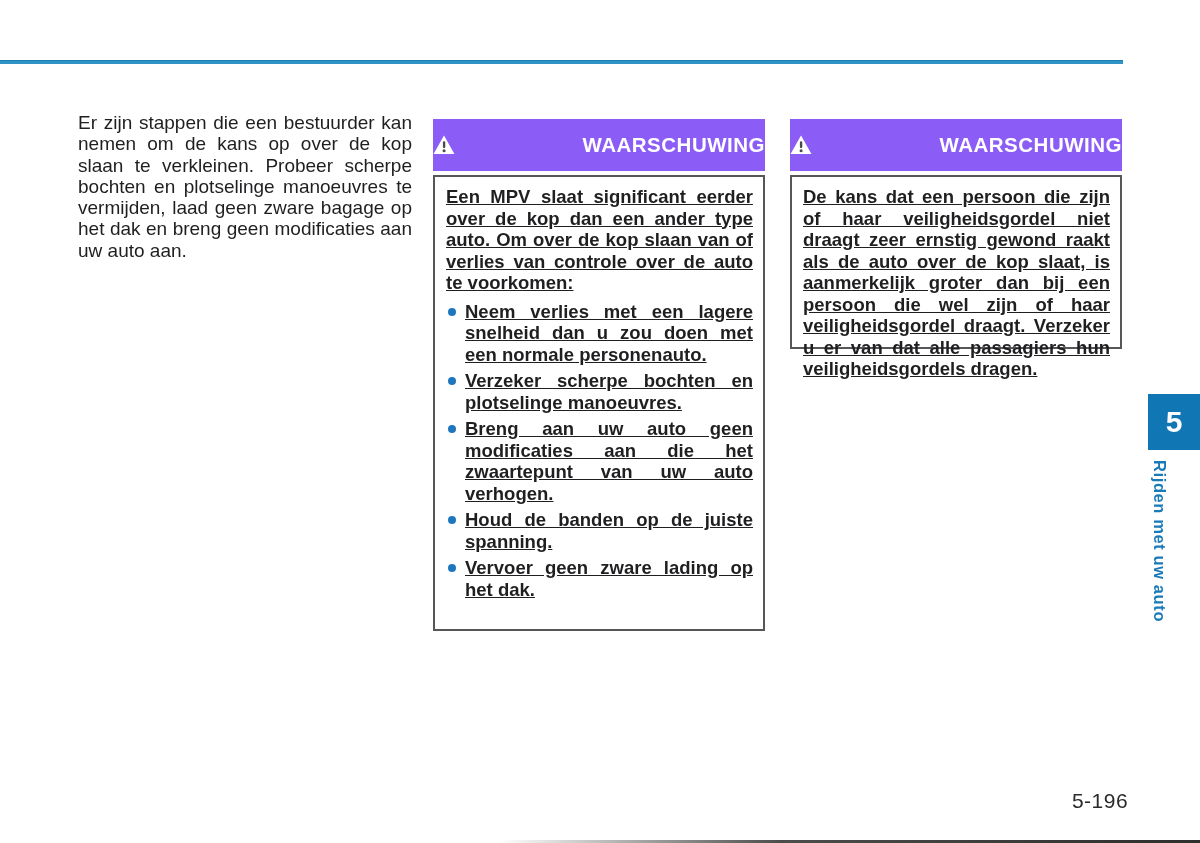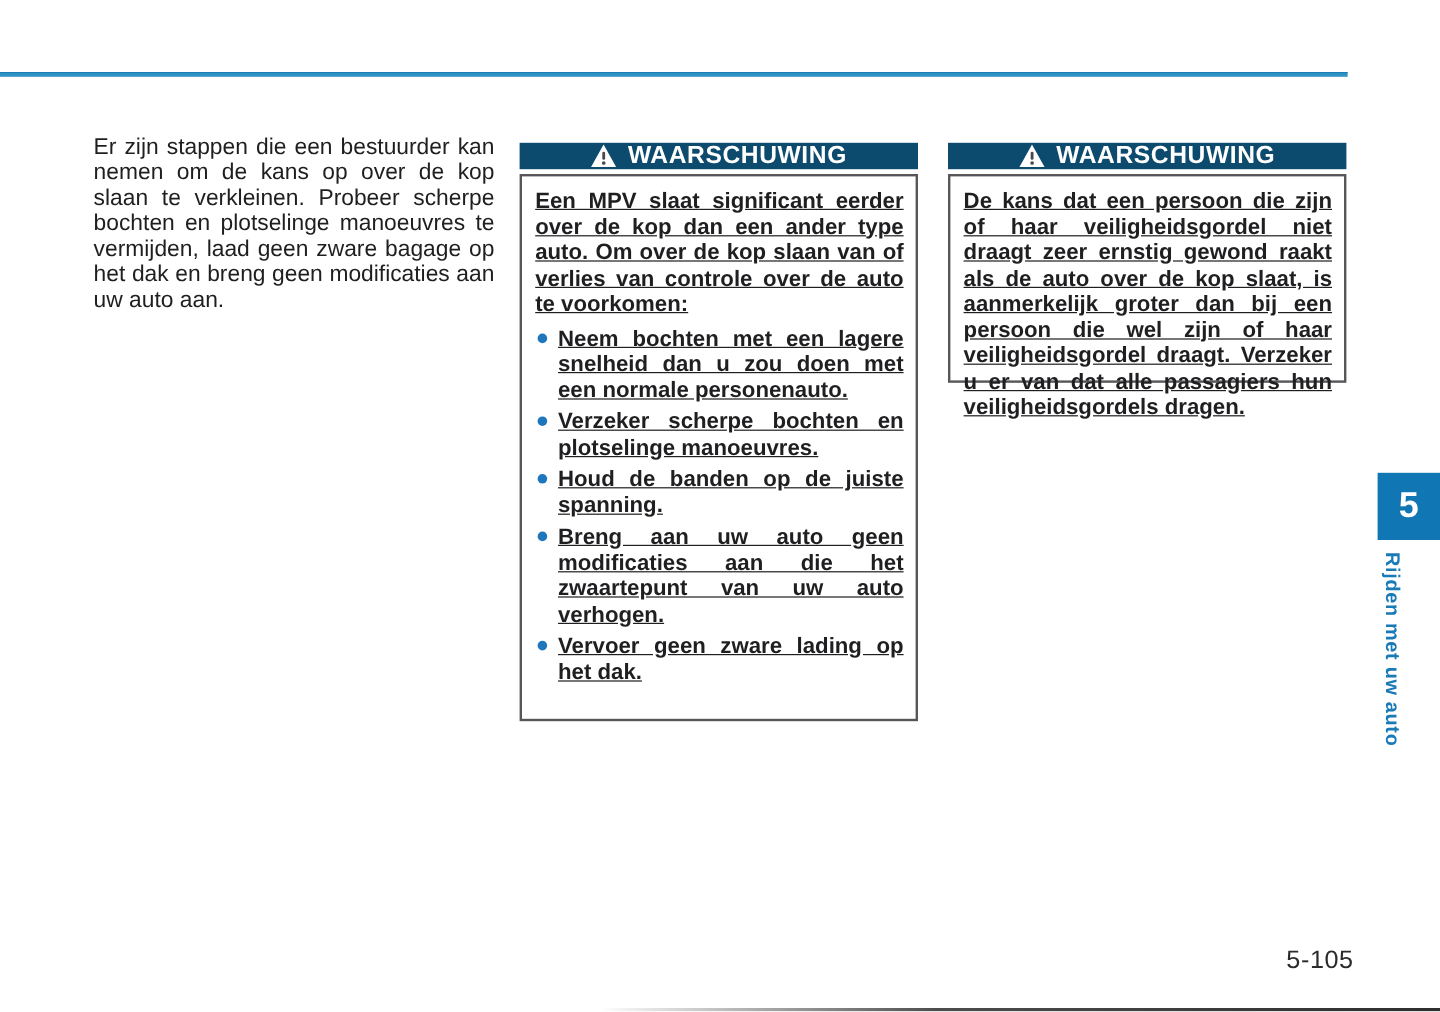--- a/index.html
+++ b/index.html
@@ -31,25 +31,25 @@
     color: #1f1f21;
     text-align: justify;
   }
   .warnbox {
     position: absolute;
     width: 332px;
   }
   .warnbox.first { left: 433px; top: 119px; }
   .warnbox.second { left: 790px; top: 119px; }
   .warnhead {
-    height: 22px;
-    background: #0c4a6e;
+    height: 52px;
+    background: #8b5cf6;
     display: flex;
     align-items: center;
-    justify-content: center;
+    justify-content: space-between;
     gap: 9px;
     margin-bottom: 4px;
   }
   .warnhead .tri { width: 22px; height: 20px; display: block; }
   .warnhead .htxt {
     color: #ffffff;
     font-weight: bold;
     font-size: 20.5px;
     letter-spacing: 0.5px;
   }
@@ -143,33 +143,33 @@
         <rect x="10.8" y="7" width="2.6" height="7.5" rx="1.2" fill="#4a4a4c"></rect>
         <circle cx="12.1" cy="17.4" r="1.7" fill="#4a4a4c"></circle>
       </svg>
       <span class="htxt">WAARSCHUWING</span>
     </div>
     <div class="warnbody">
       <p>Een MPV slaat significant eerder over de kop dan een ander type auto. Om over de kop slaan van of verlies van controle over de auto te voorkomen:</p>
       <ul class="bullets">
           <li>
           <span class="dot"></span>
-          <span>Neem bochten met een lagere snelheid dan u zou doen met een normale personenauto.</span>
+          <span>Neem verlies met een lagere snelheid dan u zou doen met een normale personenauto.</span>
         </li>
           <li>
           <span class="dot"></span>
           <span>Verzeker scherpe bochten en plotselinge manoeuvres.</span>
         </li>
           <li>
           <span class="dot"></span>
+          <span>Breng aan uw auto geen modificaties aan die het zwaartepunt van uw auto verhogen.</span>
+        </li>
+          <li>
+          <span class="dot"></span>
           <span>Houd de banden op de juiste spanning.</span>
-        </li>
-          <li>
-          <span class="dot"></span>
-          <span>Breng aan uw auto geen modificaties aan die het zwaartepunt van uw auto verhogen.</span>
         </li>
           <li>
           <span class="dot"></span>
           <span>Vervoer geen zware lading op het dak.</span>
         </li>
         </ul>
     </div>
   </div>
 
   <div class="warnbox second">
@@ -184,17 +184,17 @@
     <div class="warnbody">
       <p>De kans dat een persoon die zijn of haar veiligheidsgordel niet draagt zeer ernstig gewond raakt als de auto over de kop slaat, is aanmerkelijk groter dan bij een persoon die wel zijn of haar veiligheidsgordel draagt. Verzeker u er van dat alle passagiers hun veiligheidsgordels dragen.</p>
     </div>
   </div>
 
   <div class="chapter-tab">
     <span class="num">5</span>
   </div>
   <div class="chapter-label">Rijden met uw auto</div>
 
-  <div class="page-num">5-105</div>
+  <div class="page-num">5-196</div>
 
   <div class="bottom-rule"></div>
 
 </div>
 
 </body></html>

